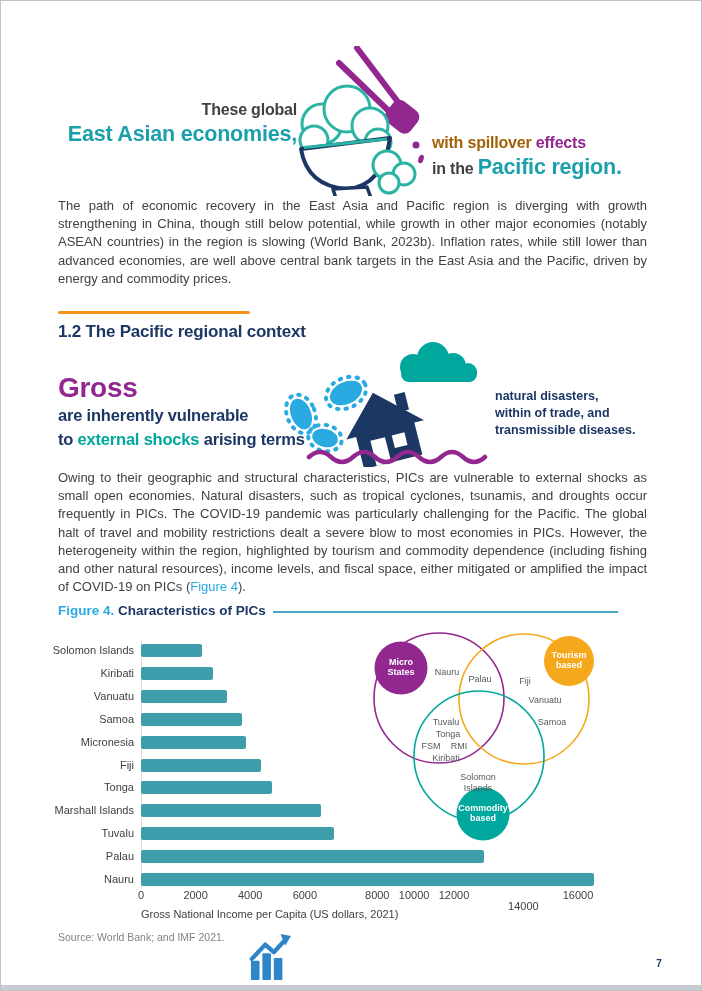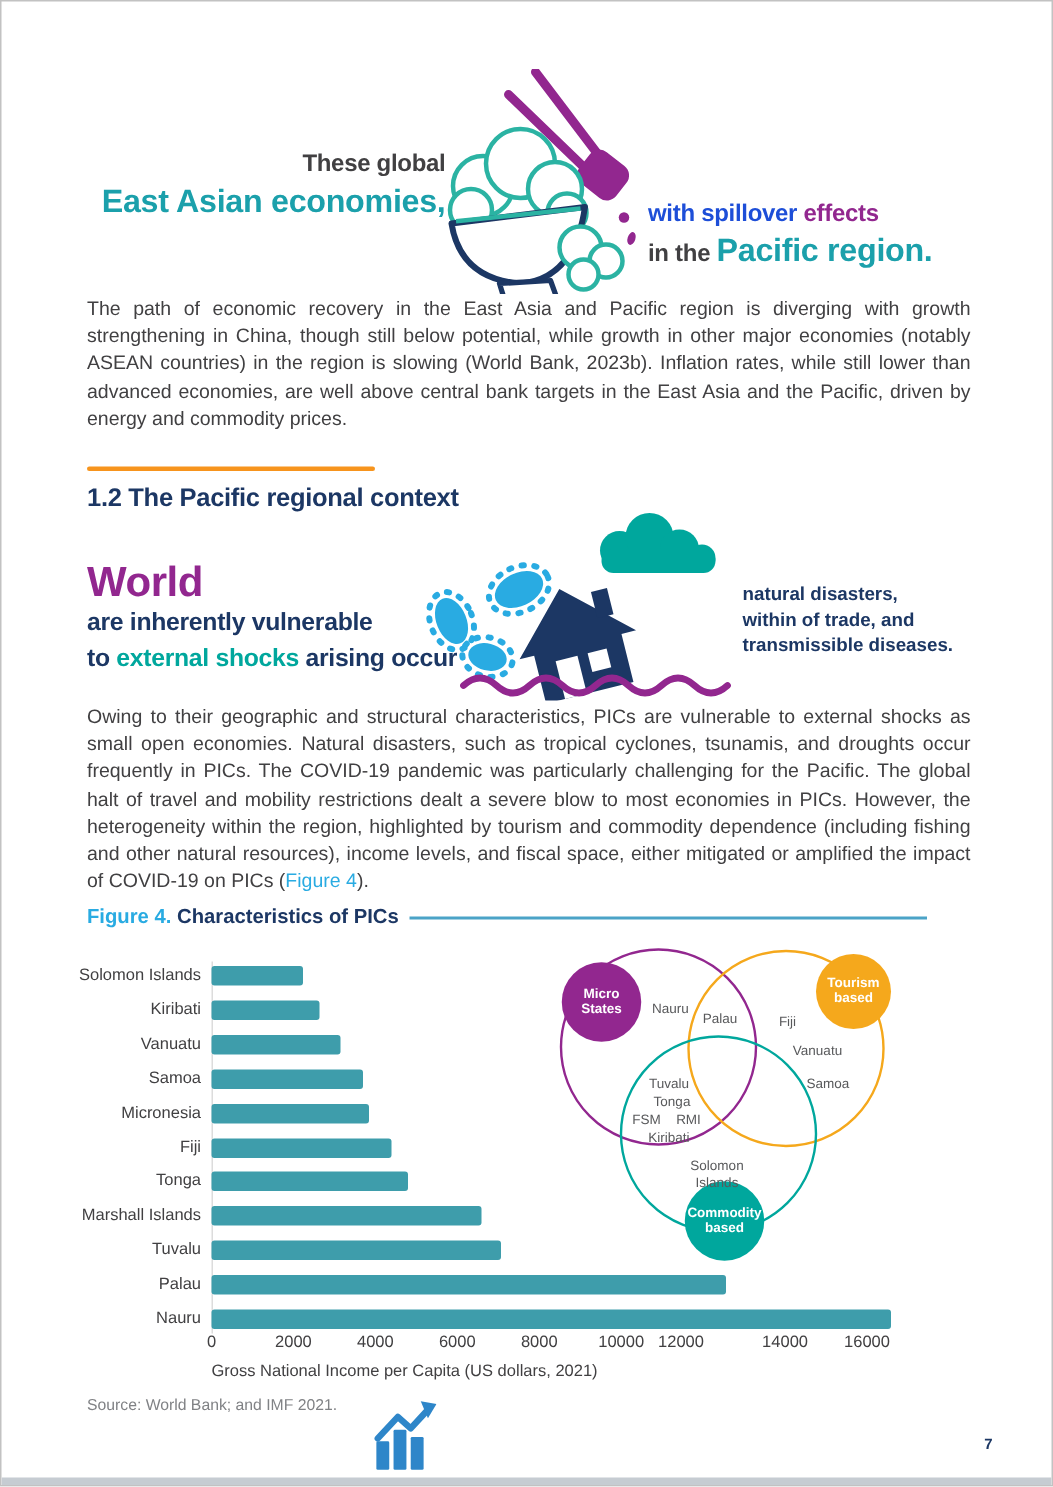--- a/index.html
+++ b/index.html
@@ -10,21 +10,21 @@
     font-family:"Liberation Sans", sans-serif; color:#414042;
   }
   .abs { position:absolute; }
 
   
   .hero-left { left:40px; top:97px; width:256px; text-align:right; }
   .hero-small { font-size:16px; font-weight:700; color:#414042; line-height:23px; letter-spacing:-0.2px; }
   .hero-big  { font-size:21.5px; font-weight:700; color:#1BA0AB; line-height:26px; letter-spacing:-0.2px; }
   .hero-right { left:431px; top:130px; width:220px; text-align:left; }
   .purple-t { color:#92278F; }
-  .teal-t   { color:#1d4ed8; }
+  .teal-t   { color:#a16207; }
 
   
   .body-text { font-size:13px; line-height:18.2px; text-align:justify; color:#414042; }
   .para1 { left:57px; top:196px; width:589px; }
   .para2 { left:57px; top:468px; width:589px; }
   .fig-link { color:#29ABE2; text-decoration:none; cursor:pointer; }
 
   .rule-orange { left:57px; top:310px; width:192px; height:3px; background:#F7941D; border-radius:2px; }
   .heading { left:57px; top:321px; font-size:17px; font-weight:700; color:#1C3764; letter-spacing:-0.2px; }
 
@@ -100,23 +100,23 @@
     <div class="hero-small"><span class="teal-t">with spillover </span><span class="purple-t">effects</span></div>
     <div><span class="hero-small">in the </span><span class="hero-big">Pacific region.</span></div>
   </div>
 
   <p class="abs body-text para1">The path of economic recovery in the East Asia and Pacific region is diverging with growth strengthening in China, though still below potential, while growth in other major economies (notably ASEAN countries) in the region is slowing (World Bank, 2023b). Inflation rates, while still lower than advanced economies, are well above central bank targets in the East Asia and the Pacific, driven by energy and commodity prices.</p>
 
   <div class="abs rule-orange"></div>
   <h2 class="abs heading">1.2 The Pacific regional context</h2>
 
   <div class="abs callout-left">
-    <div class="pics-word">World</div>
+    <div class="pics-word">Gross</div>
     <div class="callout-line">are inherently vulnerable</div>
-    <div class="callout-line"><span>to </span><span class="teal-g">external shocks</span><span> arising occur</span></div>
+    <div class="callout-line"><span>to </span><span class="teal-g">external shocks</span><span> arising terms</span></div>
   </div>
 
   <svg class="abs" style="left:283px; top:371px;" width="92" height="84" viewBox="0 0 92 84">
     <g fill="#29ABE2">
       <ellipse cx="62" cy="21" rx="17" ry="11" transform="rotate(-25 62 21)"></ellipse>
       <ellipse cx="17" cy="42" rx="10" ry="16" transform="rotate(-22 17 42)"></ellipse>
       <ellipse cx="41" cy="66" rx="13" ry="9" transform="rotate(14 41 66)"></ellipse>
     </g>
     <g fill="none" stroke="#29ABE2" stroke-width="4" stroke-dasharray="1.5 7" stroke-linecap="round">
       <ellipse cx="62" cy="21" rx="21" ry="15" transform="rotate(-25 62 21)"></ellipse>
@@ -181,24 +181,24 @@
       <div class="ylabel" style="top: 186.2px;">Tuvalu</div>
       <div class="bar" style="top: 186.2px; width: 192.553px; background: rgb(62, 157, 171);"></div>
       <div class="ylabel" style="top: 209.1px;">Palau</div>
       <div class="bar" style="top: 209.1px; width: 342.772px; background: rgb(62, 157, 171);"></div>
       <div class="ylabel" style="top: 232px;">Nauru</div>
       <div class="bar" style="top: 232px; width: 453.387px; background: rgb(62, 157, 171);"></div>
       <div class="tick" style="left: 70px;">0</div>
       <div class="tick" style="left: 124.625px;">2000</div>
       <div class="tick" style="left: 179.25px;">4000</div>
       <div class="tick" style="left: 233.875px;">6000</div>
-      <div class="tick" style="left: 288.5px;">8000</div>
+      <div class="tick" style="left: 288.5px; text-align: right;">8000</div>
       <div class="tick" style="left: 343.125px;">10000</div>
       <div class="tick" style="left: 383px;">12000</div>
-      <div class="tick" style="left: 452.375px;">14000</div>
+      <div class="tick" style="left: 452.375px; margin-top: 11px;">14000</div>
       <div class="tick" style="left: 507px;">16000</div>
     </div>
 
   <svg class="abs venn" width="290" height="235" viewBox="0 0 290 235">
     <g fill="none" stroke-width="1.6">
       <circle id="venn-c-micro" cx="78" cy="72" r="65" stroke="#92278F"></circle>
       <circle id="venn-c-tourism" cx="163" cy="73" r="65" stroke="#F5A81C"></circle>
       <circle id="venn-c-commodity" cx="118" cy="130" r="65" stroke="#00A79D"></circle>
     </g>
     <circle id="venn-b-micro" cx="40" cy="42" r="26.5" fill="#92278F"></circle>

